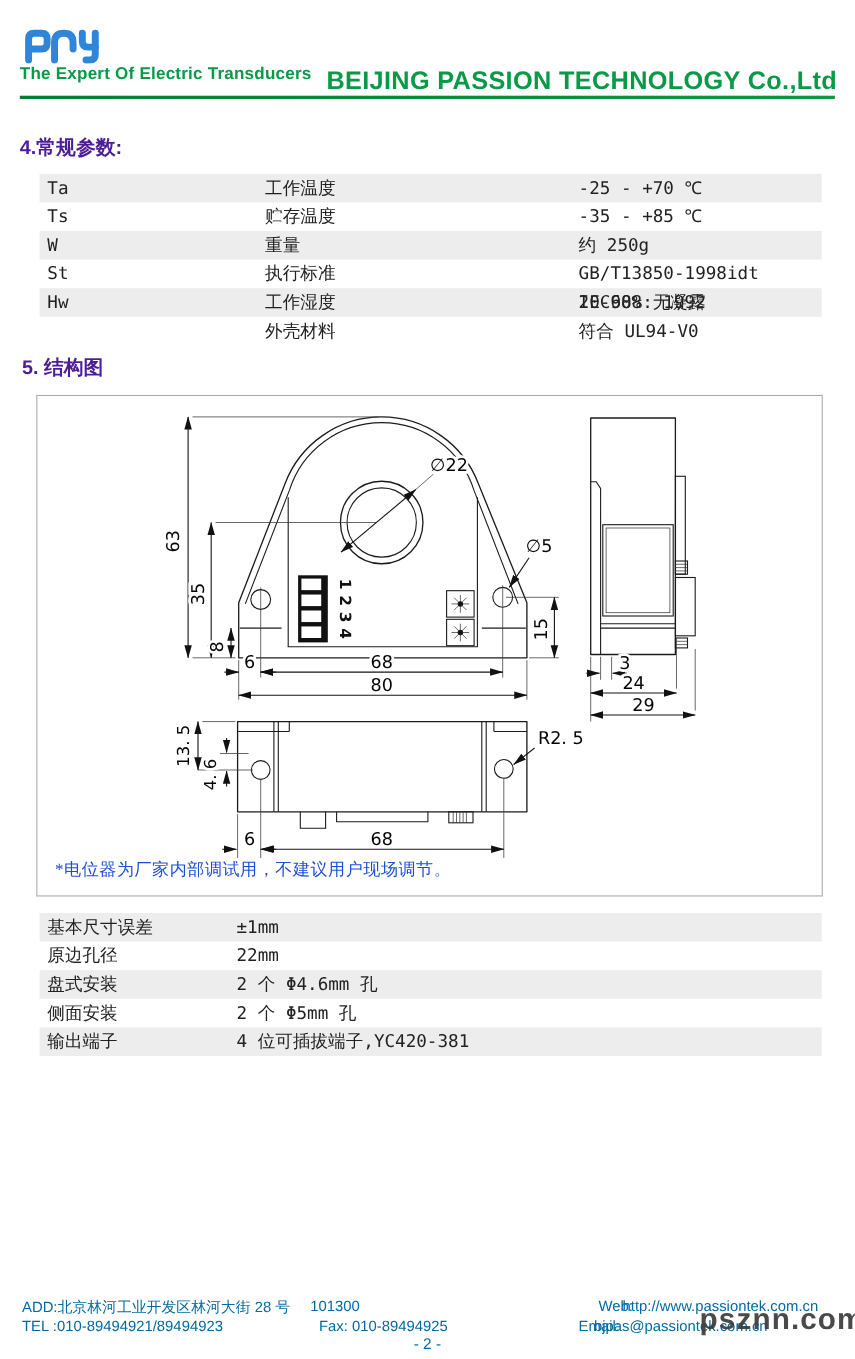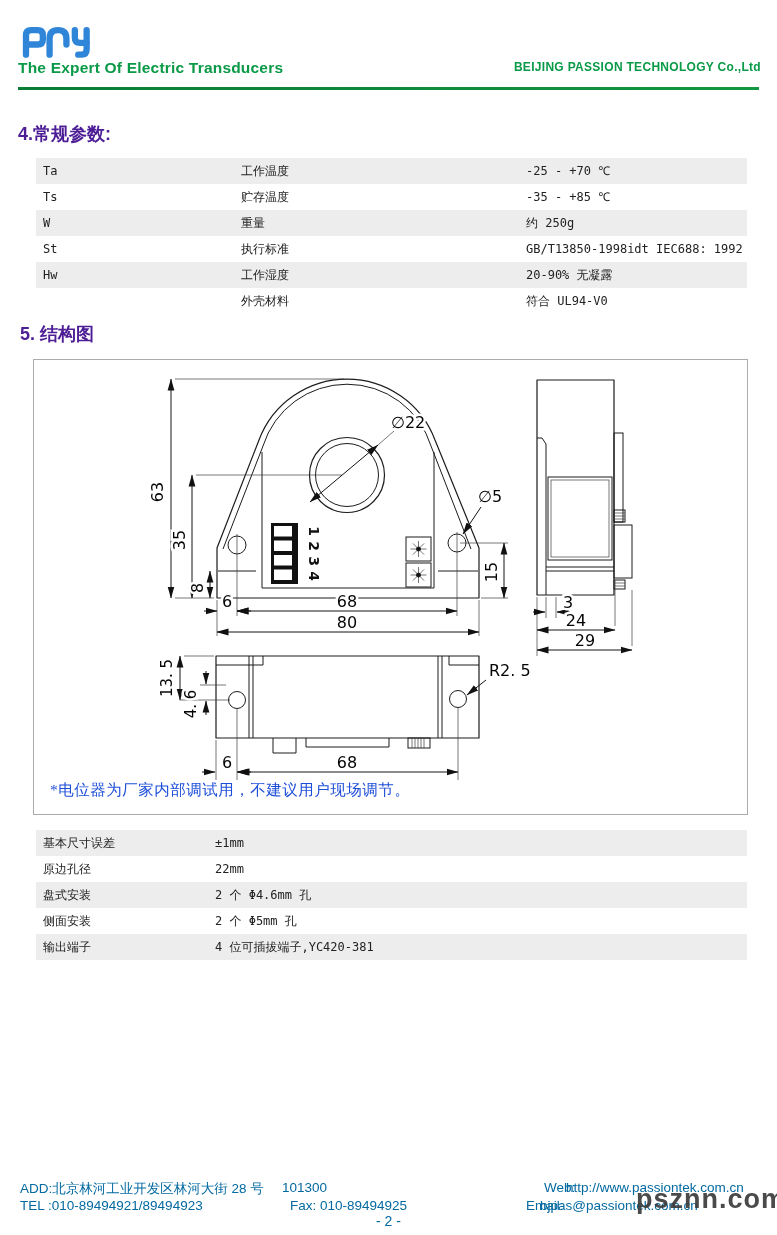--- a/index.html
+++ b/index.html
@@ -4,32 +4,32 @@
 <style>
   html,body{margin:0;padding:0;}
   body{
     width:777px;height:1235px;position:relative;background:#ffffff;
     font-family:"Liberation Sans",sans-serif;color:#1a1a1a;overflow:hidden;
   }
   .abs{position:absolute;}
   
   #logo{left:18px;top:26px;}
   #tagline{left:18px;top:59px;font-size:15.5px;font-weight:bold;color:#0a9a47;letter-spacing:.2px;}
-  #company{right:16px;top:60px;font-size:12px;font-weight:bold;color:#0a9a47;letter-spacing:.3px;}
+  #company{right:16px;top:60px;font-size:23px;font-weight:bold;color:#0a9a47;letter-spacing:.3px;}
   #divider{left:18px;top:87px;width:741px;height:3px;background:linear-gradient(to right,#0a7c34,#12963f);}
   
   .sec-title{font-size:18px;font-weight:bold;color:#4c1d95;}
   #sec4-title{left:18px;top:122px;}
   #sec5-title{left:20px;top:322px;}
   
   .ptable{left:36px;width:711px;}
   #table1{top:158px;}
   #table2{top:830px;}
   .prow{display:flex;height:26px;line-height:26px;padding-left:7px;box-sizing:border-box;
-        font-family:"DejaVu Sans Mono","Liberation Mono",monospace;font-size:12px;color:#222;}
+        font-family:"DejaVu Sans Mono","Liberation Mono",monospace;font-size:16px;color:#222;}
   .prow.shade{background:#ededed;}
   .c1{flex:0 0 172px;}
   .c2{flex:0 0 285px;margin-left:26px;}
   .c3{flex:1 1 auto;}
   
   #diagram-box{left:33px;top:359px;width:713px;height:454px;border:1px solid #ababab;box-sizing:content-box;background:#fff;}
   #diagram-note{left:16px;top:420px;font-family:"Liberation Serif",serif;font-size:15.5px;color:#1d4ed8;letter-spacing:.5px;}
   svg .ln{stroke:#1c1c1c;stroke-width:1.2;fill:none;stroke-linejoin:round;}
   svg .ln2{stroke:#1c1c1c;stroke-width:1;fill:none;}
   svg .thin{stroke:#3c3c3c;stroke-width:.7;fill:none;}

